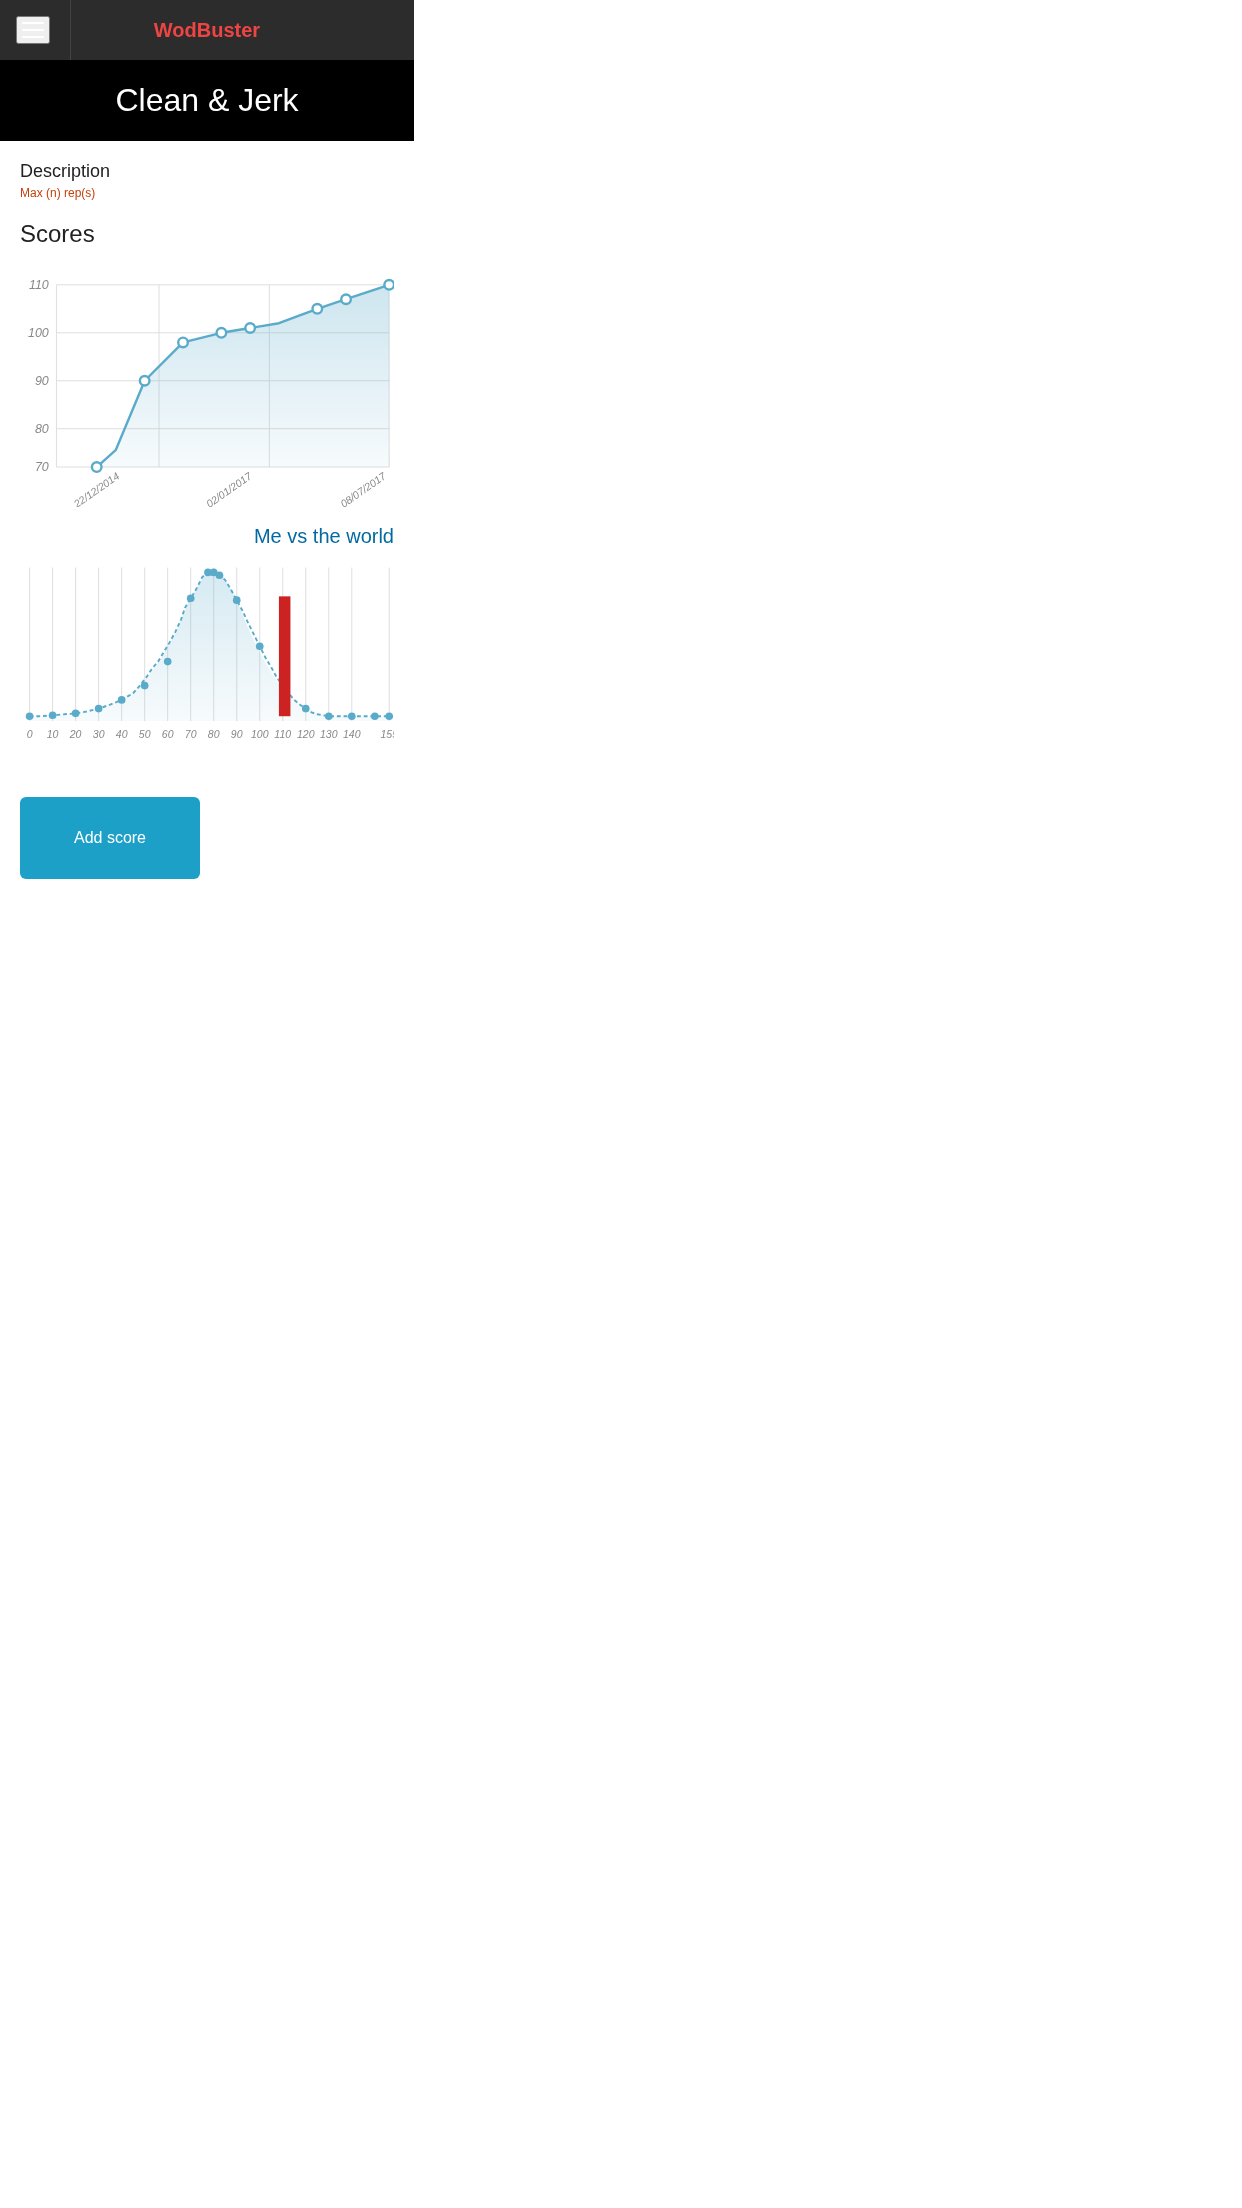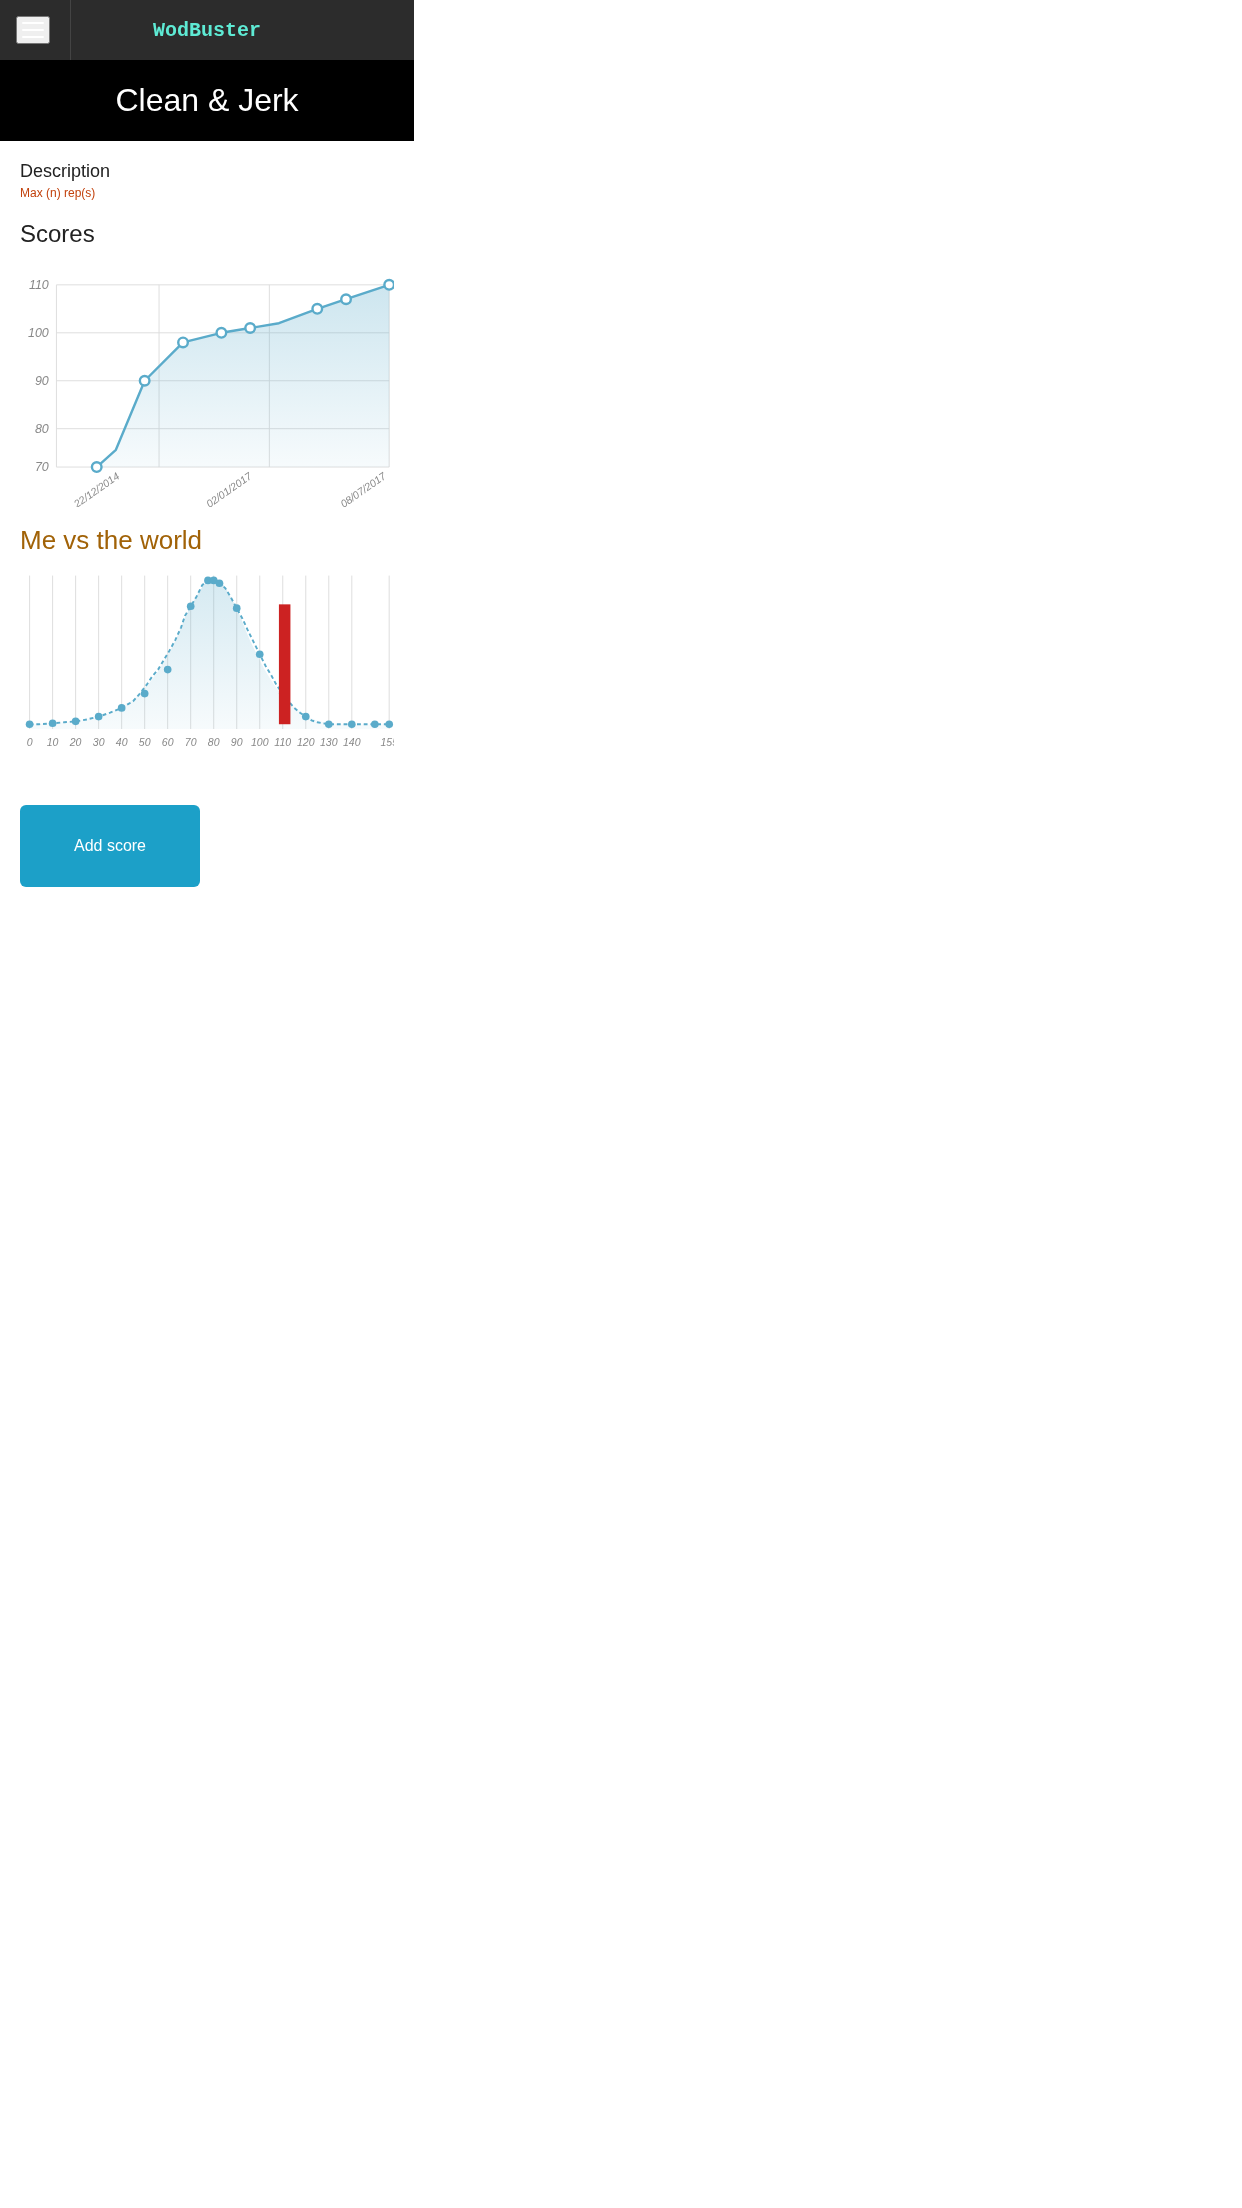--- a/index.html
+++ b/index.html
@@ -32,24 +32,23 @@
       display: block;
       width: 22px;
       height: 2px;
       background: #fff;
       border-radius: 1px;
     }
     .top-bar-title {
       position: absolute;
       left: 50%;
       transform: translateX(-50%);
-      color: #5eead4;
+      color: #ef4444;
       font-size: 20px;
       font-weight: bold;
-      font-family: Liberation Mono, monospace;
     }
     .divider-v {
       position: absolute;
       left: 70px;
       top: 0;
       bottom: 0;
       width: 1px;
       background: #444;
     }
 
@@ -95,24 +94,25 @@
       font-style: italic;
     }
     .chart-svg {
       width: 100%;
       height: auto;
       display: block;
     }
 
     
     .mvw-label {
-      font-size: 26px;
-      color: #a16207;
+      font-size: 20px;
+      color: #0369a1;
       font-weight: 400;
       margin: 18px 0 10px 0;
+      text-align: right;
     }
 
     
     .bottom-area {
       padding: 20px 20px 28px 20px;
     }
     .add-score-btn {
       background: #1ca0c8;
       color: #fff;
       border: none;

